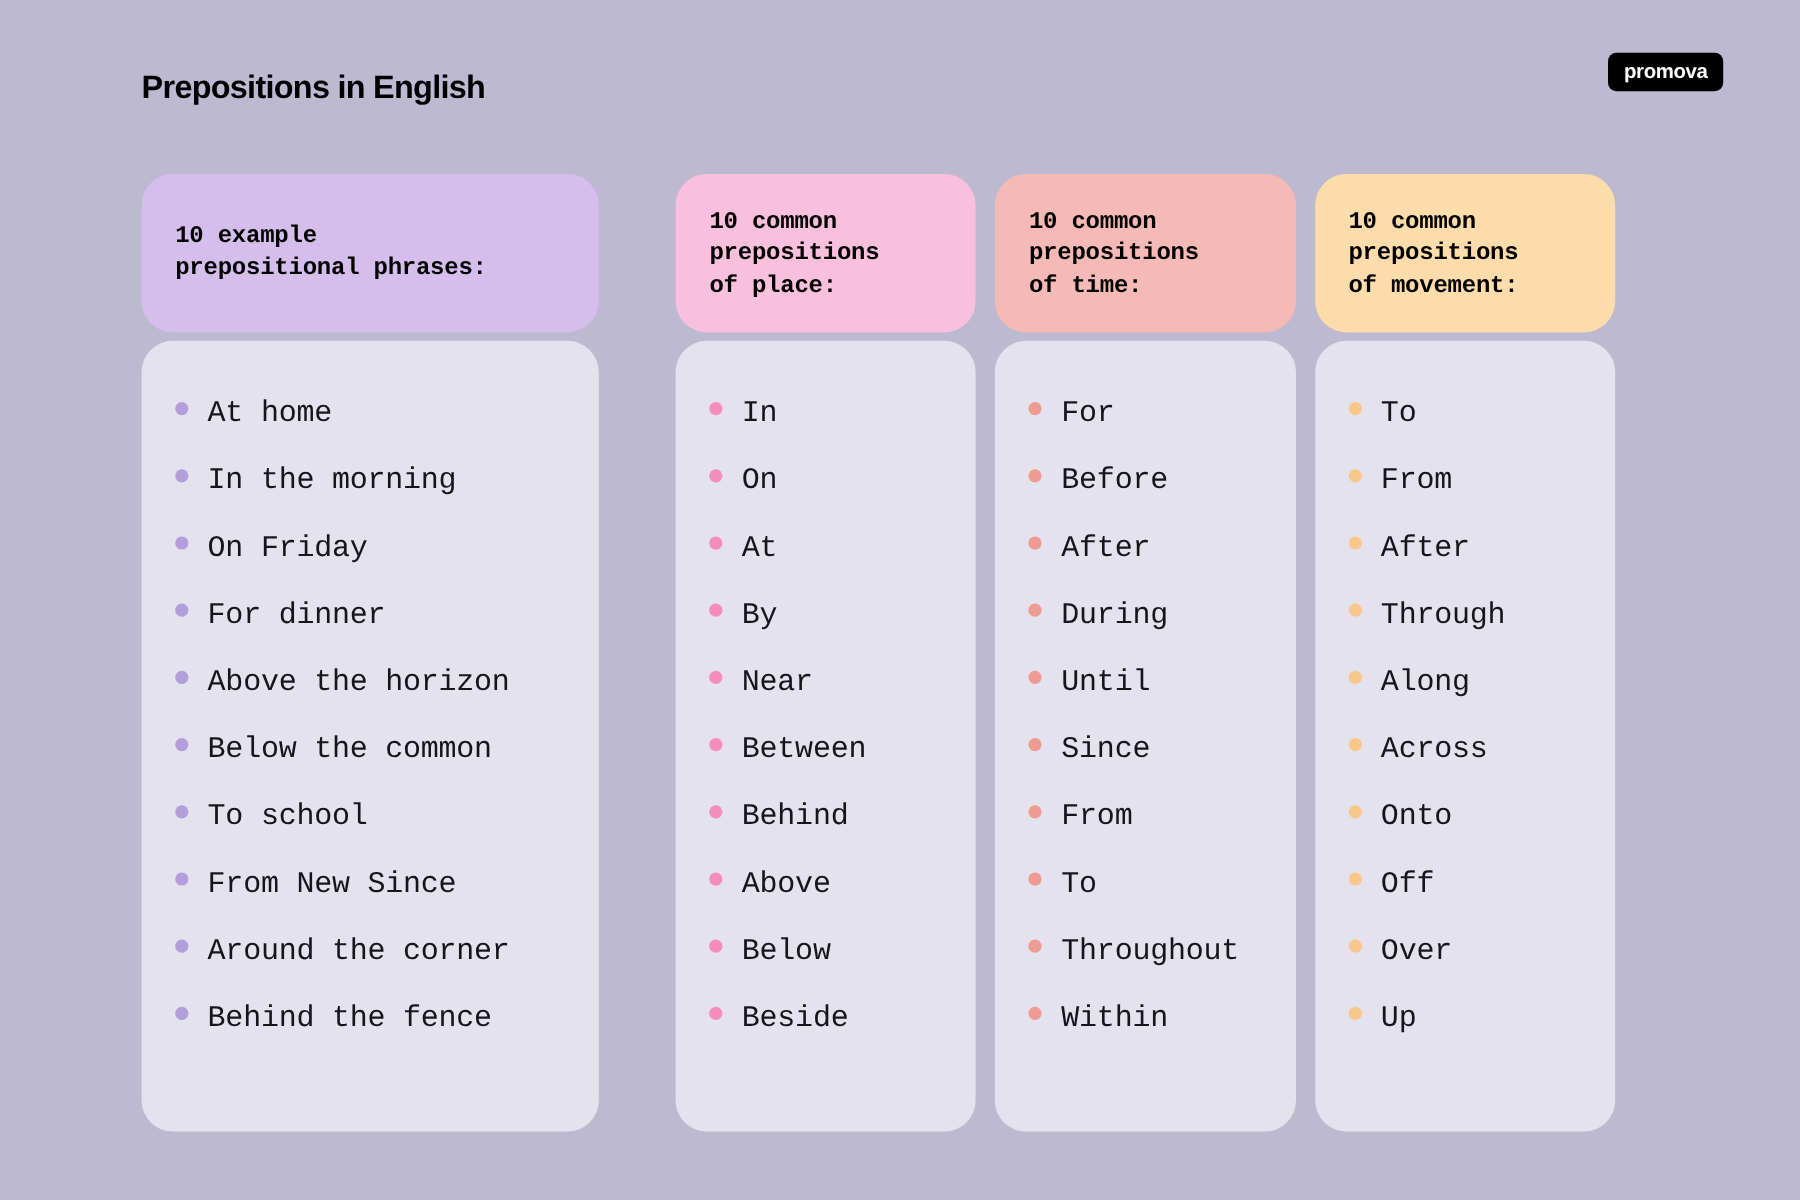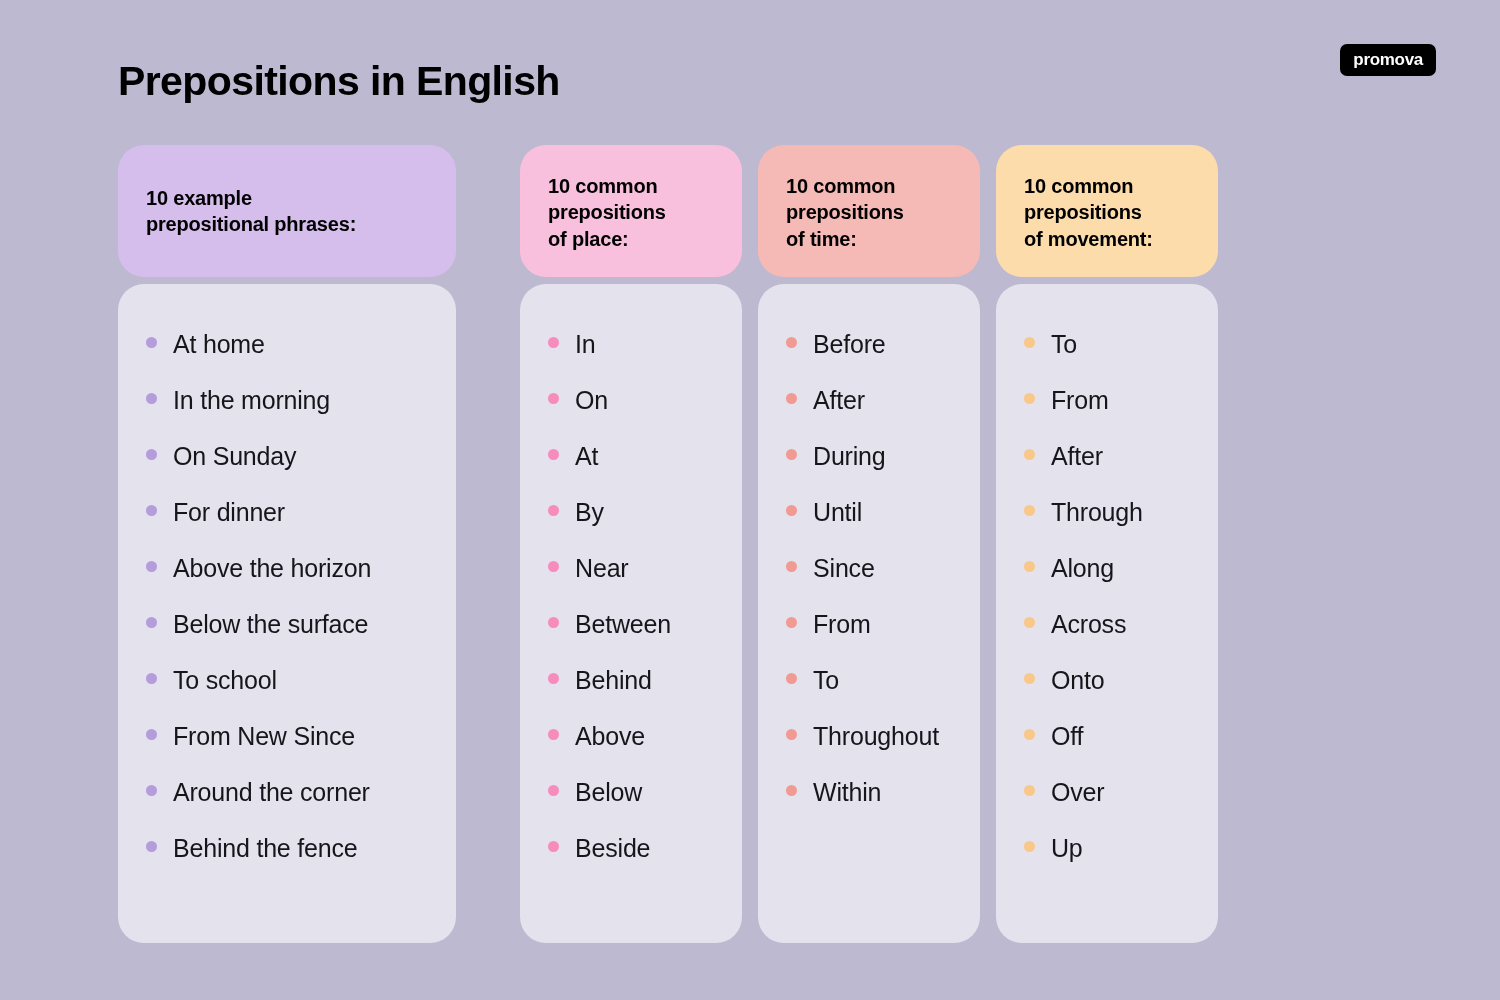--- a/index.html
+++ b/index.html
@@ -20,21 +20,21 @@
     position: relative;
     width: 1500px;
     height: 1000px;
   }
 
   
   .page-title {
     position: absolute;
     left: 118px;
     top: 58px;
-    font-size: 41px;
+    font-size: 27px;
     font-weight: bold;
     letter-spacing: -0.6px;
     color: #000000;
     white-space: nowrap;
   }
 
   .brand-logo {
     position: absolute;
     right: 64px;
     top: 44px;
@@ -46,25 +46,26 @@
     font-weight: bold;
     letter-spacing: -0.3px;
     line-height: 1;
   }
 
   
   .columns {
     position: absolute;
     left: 118px;
     top: 145px;
-    width: 1100px;
+    width: 1228px;
     height: 800px;
     display: flex;
     flex-direction: row;
     align-items: flex-start;
+    font-family: Liberation Mono, monospace;
   }
 
   .column {
     display: flex;
     flex-direction: column;
     height: 798px;
   }
 
   .col-0 { width: 396px; }
   .col-1 { width: 260px; margin-left: 64px; }
@@ -142,33 +143,33 @@
             <li class="item">
               <span class="bullet" style="background: rgb(179, 157, 219);"></span>
               <span class="item-label">At home</span>
             </li>
             <li class="item">
               <span class="bullet" style="background: rgb(179, 157, 219);"></span>
               <span class="item-label">In the morning</span>
             </li>
             <li class="item">
               <span class="bullet" style="background: rgb(179, 157, 219);"></span>
-              <span class="item-label">On Sunday</span>
+              <span class="item-label">On Friday</span>
             </li>
             <li class="item">
               <span class="bullet" style="background: rgb(179, 157, 219);"></span>
               <span class="item-label">For dinner</span>
             </li>
             <li class="item">
               <span class="bullet" style="background: rgb(179, 157, 219);"></span>
               <span class="item-label">Above the horizon</span>
             </li>
             <li class="item">
               <span class="bullet" style="background: rgb(179, 157, 219);"></span>
-              <span class="item-label">Below the surface</span>
+              <span class="item-label">Below the common</span>
             </li>
             <li class="item">
               <span class="bullet" style="background: rgb(179, 157, 219);"></span>
               <span class="item-label">To school</span>
             </li>
             <li class="item">
               <span class="bullet" style="background: rgb(179, 157, 219);"></span>
               <span class="item-label">From New Since</span>
             </li>
             <li class="item">
@@ -232,20 +233,24 @@
         </div>
       </div>
       <div class="column col-2">
         <div class="col-header" style="background: rgb(245, 186, 181);">10 common
 prepositions
 of time:</div>
         <div class="col-body">
           <ul class="item-list">
             <li class="item">
               <span class="bullet" style="background: rgb(240, 154, 148);"></span>
+              <span class="item-label">For</span>
+            </li>
+            <li class="item">
+              <span class="bullet" style="background: rgb(240, 154, 148);"></span>
               <span class="item-label">Before</span>
             </li>
             <li class="item">
               <span class="bullet" style="background: rgb(240, 154, 148);"></span>
               <span class="item-label">After</span>
             </li>
             <li class="item">
               <span class="bullet" style="background: rgb(240, 154, 148);"></span>
               <span class="item-label">During</span>
             </li>

